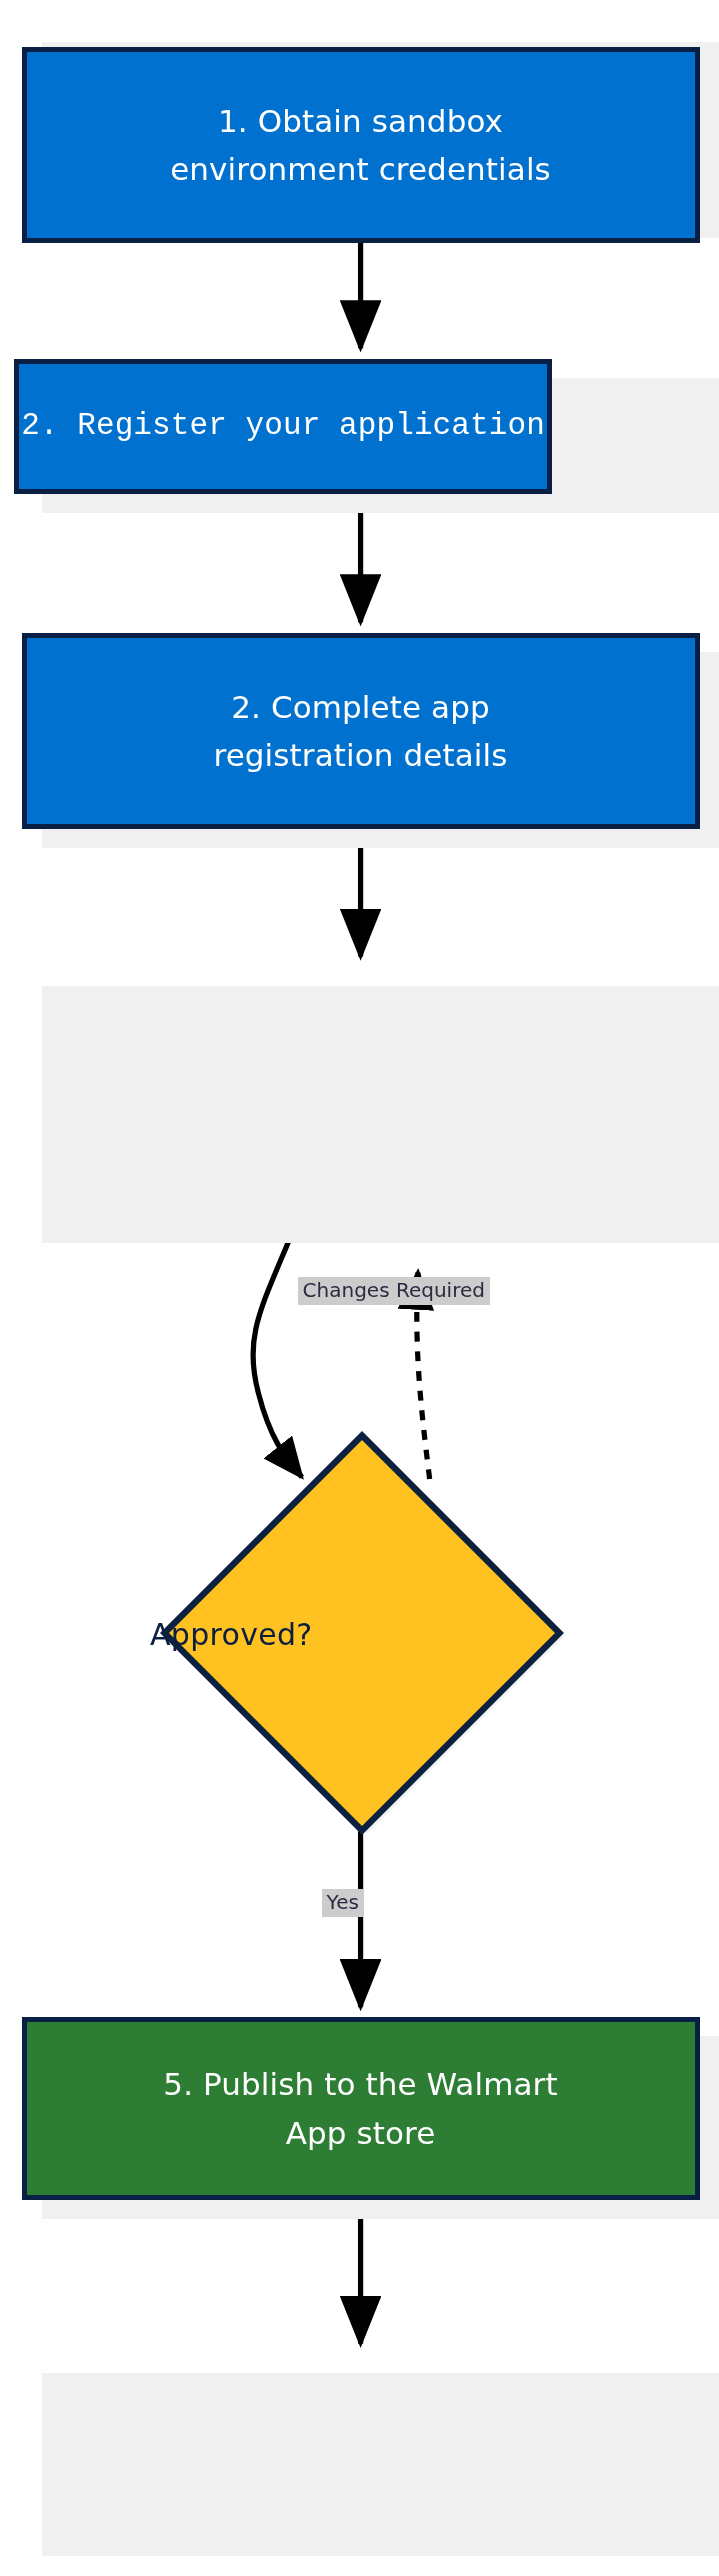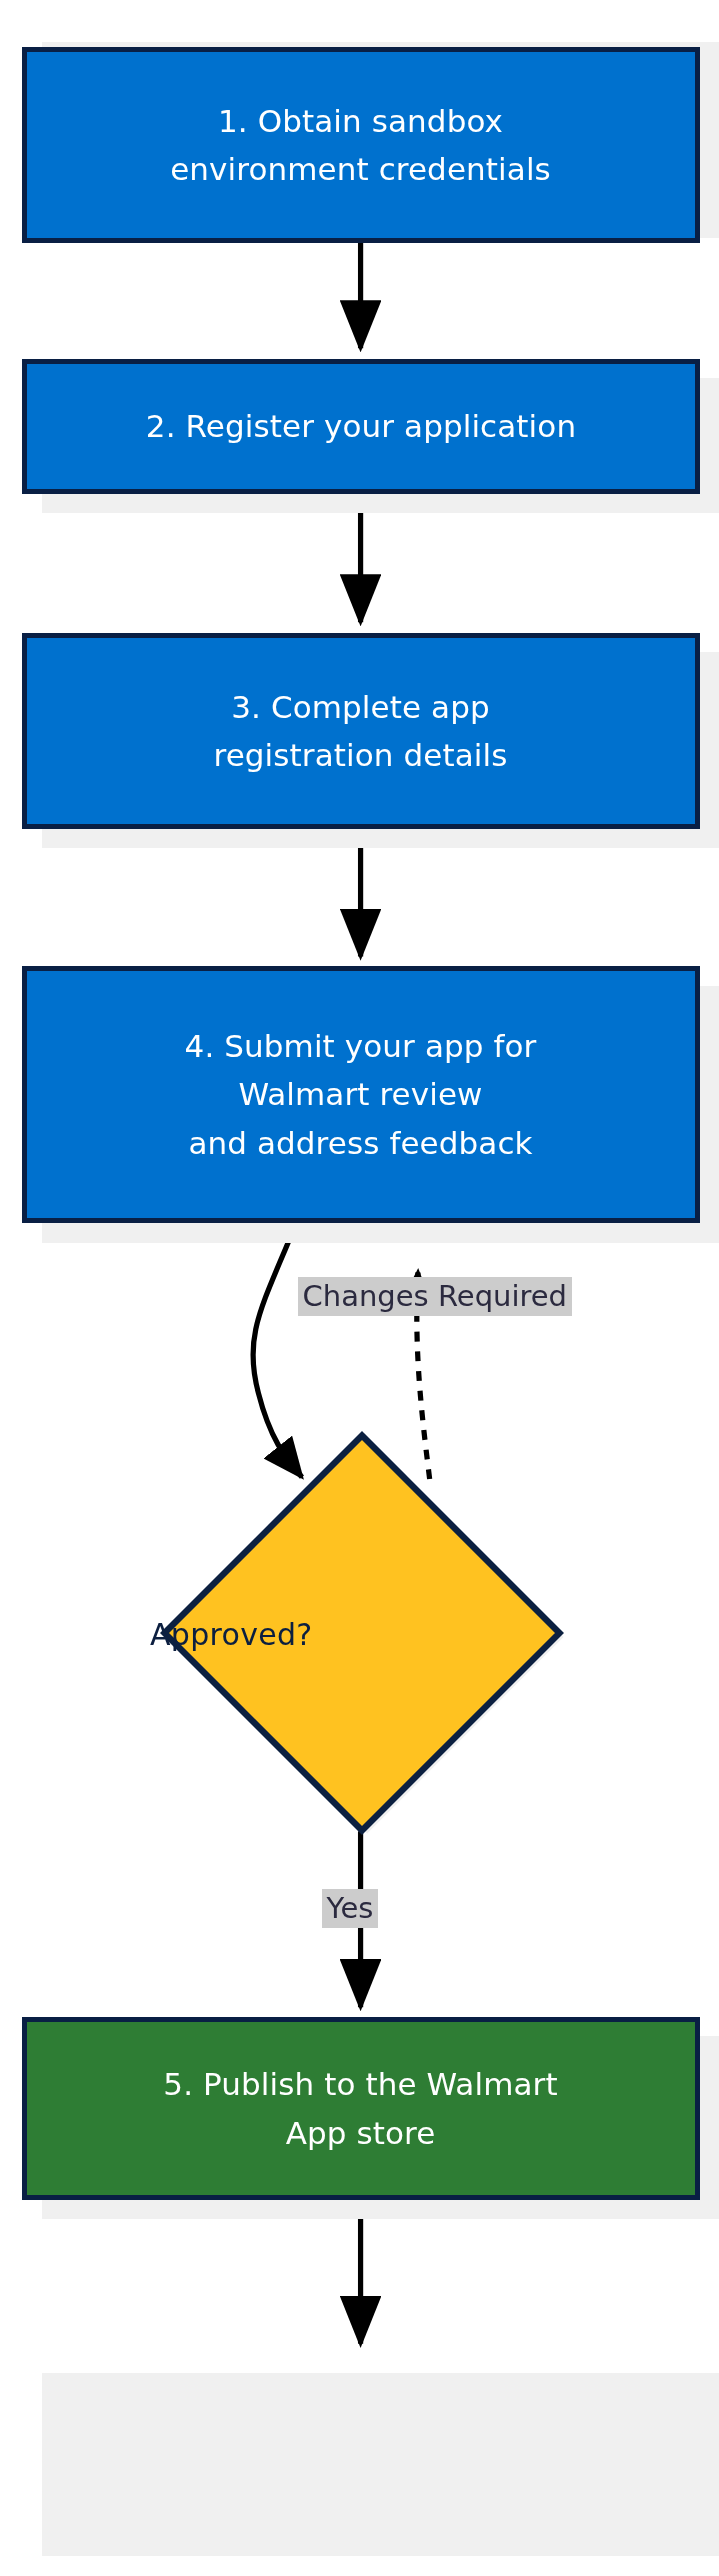--- a/index.html
+++ b/index.html
@@ -74,21 +74,21 @@
     text-align: left;
     color: #0C1F40;
     font-size: 30px;
     letter-spacing: 0.3px;
   }
   
   .edge-label {
     position: absolute;
     background: #cccccc;
     color: #2B2A3F;
-    font-size: 29px;
+    font-size: 20px;
     padding: 2.3px 4.6px;
     white-space: nowrap;
     z-index: 4;
     line-height: 1.18;
   }
 </style>
 </head>
 <body>
 
 <div id="canvas">
@@ -126,34 +126,29 @@
   <div class="node-shadow" style="left:42px; top:652px; width:678px; height:196px;"></div>
   <div class="node-shadow" style="left:42px; top:986px; width:678px; height:257px;"></div>
   <div class="node-shadow" style="left:42px; top:2036px; width:678px; height:183px;"></div>
   <div class="node-shadow" style="left:42px; top:2373px; width:678px; height:183px;"></div>
 
   <div class="node node-process" style="left:21.5px; top:23px; width:678px; height:196px;margin-top:24px;">
     <span class="node-label">1. Obtain sandbox
 environment credentials</span>
   </div>
 
-  <div class="node node-process" style="left:22px; top:359px; width:678px; height:135px;">
+  <div class="node node-process" style="left:14px; top:359px; width:538px; height:135px;font-family:Liberation Mono, monospace;">
     <span class="node-label">2. Register your application</span>
   </div>
 
   <div class="node node-process" style="left:21.5px; top:633px; width:678px; height:196px;">
-    <span class="node-label">3. Complete app
+    <span class="node-label">2. Complete app
 registration details</span>
   </div>
 
-  <div class="node node-process" style="left:21.5px; top:966px; width:678px; height:257px;">
-    <span class="node-label">4. Submit your app for
-Walmart review
-and address feedback</span>
-  </div>
 
   <div class="edge-label" style="left:298px; top:1277px;">
     <span>Changes Required</span>
   </div>
 
   <div class="diamond-wrap" style="left:150px; top:1421px; width:424px; height:424px;">
     <svg class="diamond-shape" viewBox="0 0 730 730" xmlns="http://www.w3.org/2000/svg">
       <polygon points="374,34 712,372 374,710 36,372" fill="#f0f0f0" stroke="none"></polygon>
       <polygon points="365,25 705,365 365,705 25,365" fill="#FFC220" stroke="#0C2040" stroke-width="11" stroke-linejoin="miter"></polygon>
     </svg>

